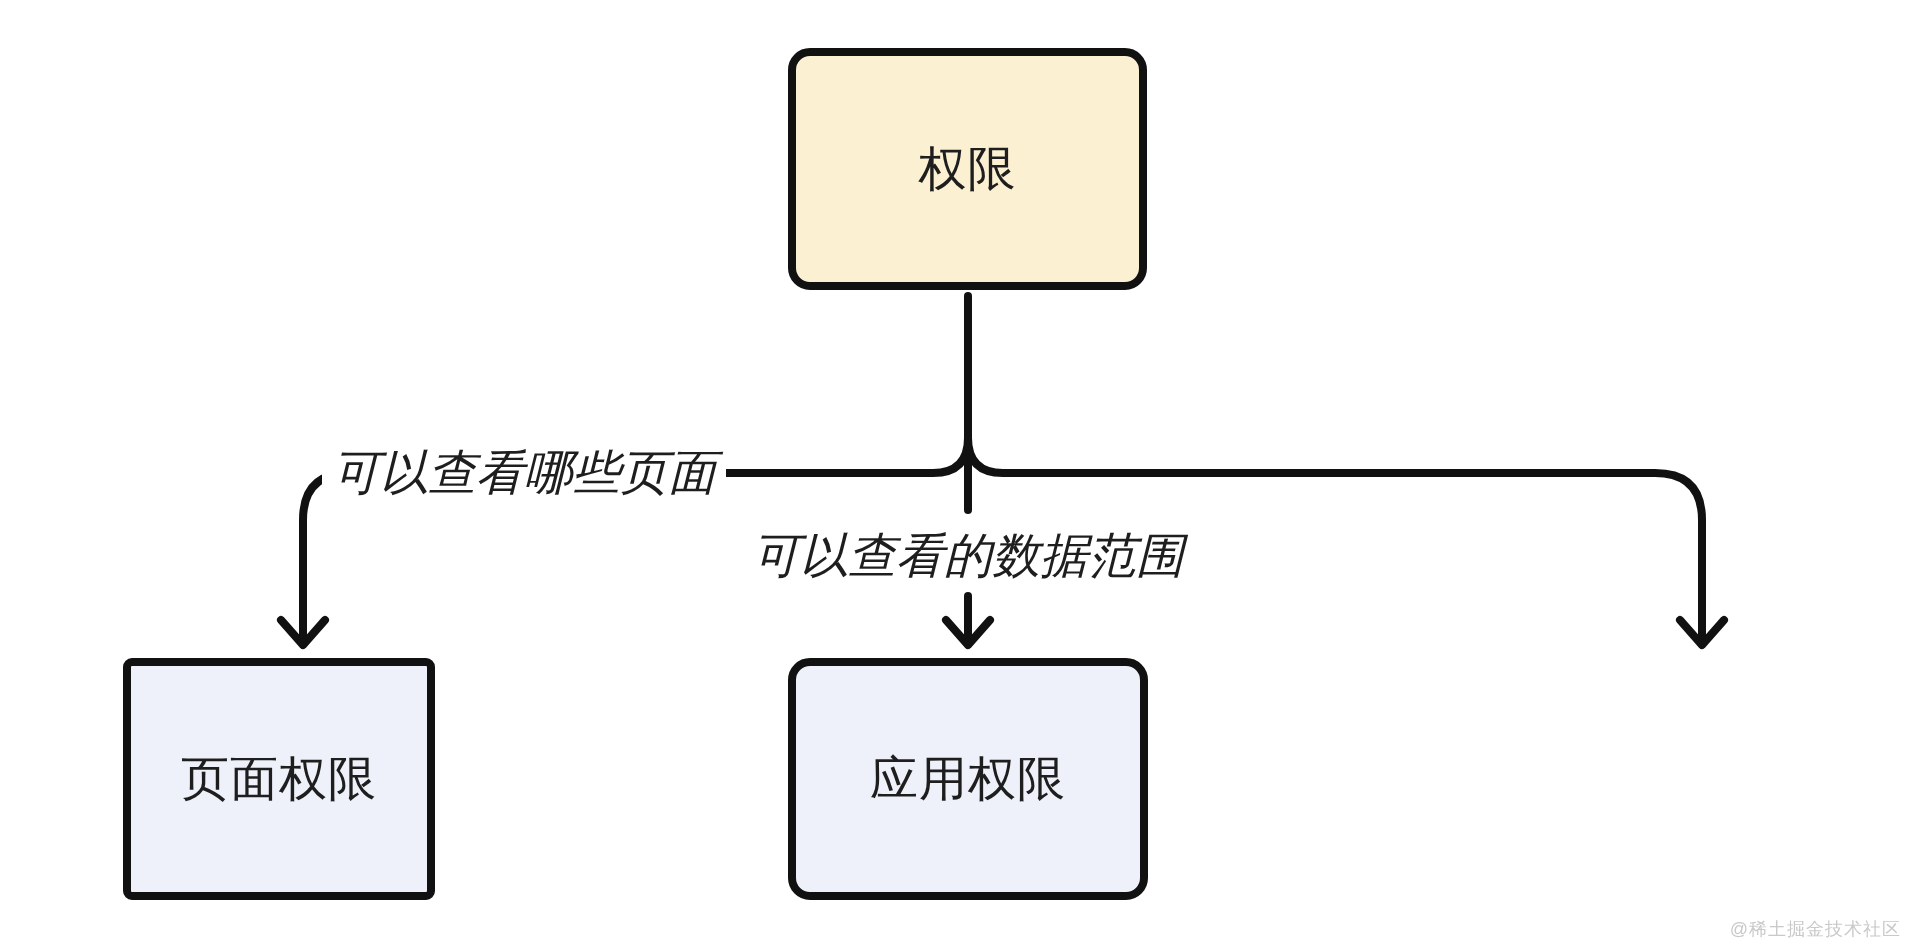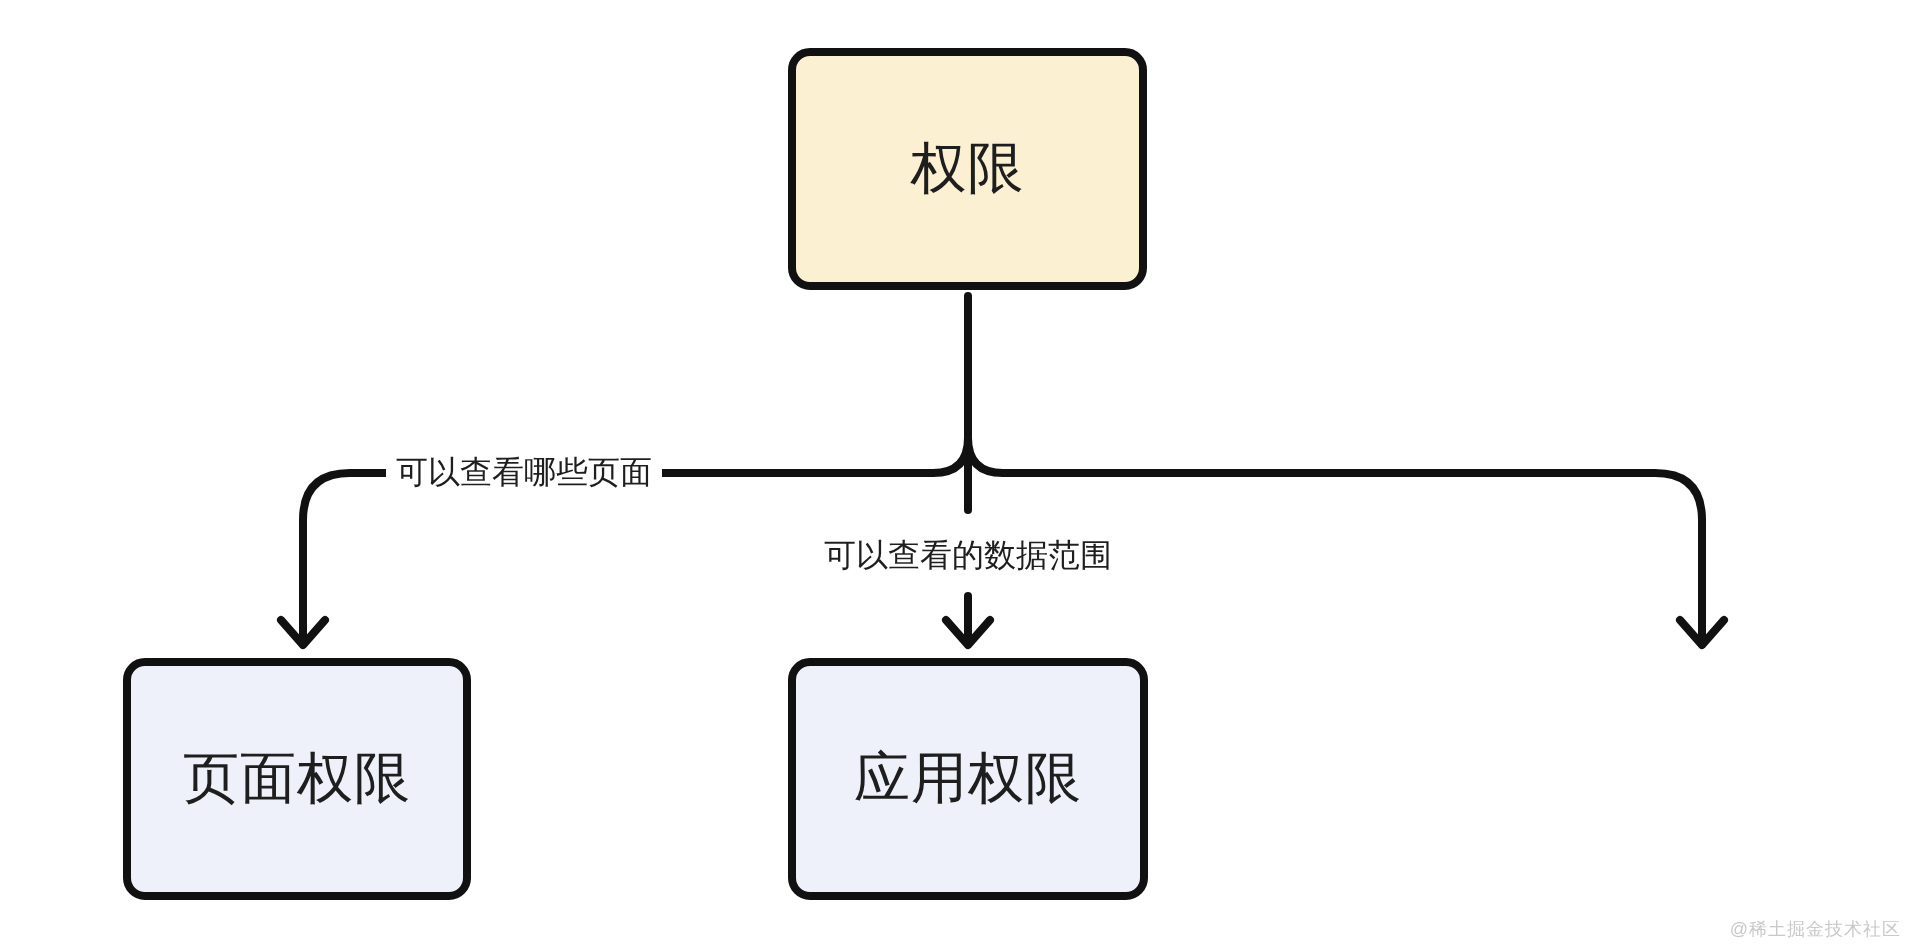--- a/index.html
+++ b/index.html
@@ -28,37 +28,38 @@
     stroke-linejoin: round;
   }
   .node {
     position: absolute;
     display: flex;
     align-items: center;
     justify-content: center;
     box-sizing: border-box;
     border: 8px solid var(--stroke, #111111);
     border-radius: 22px;
-    font-size: 56px;
+    font-size: 48px;
     color: var(--text, #1e1e1e);
     letter-spacing: 1px;
     white-space: nowrap;
   }
   .node-root { left: 788px;  top: 48px;  width: 359px; height: 242px; background: var(--rootFill, #fcf0d2); }
-  .node-page { left: 123px;  top: 658px; width: 348px; height: 242px; background: var(--childFill, #eef1fa); }
+  .node-page { left: 123px;  top: 658px; width: 312px; height: 242px; background: var(--childFill, #eef1fa); border-radius: 9px; }
   .node-app  { left: 788px;  top: 658px; width: 360px; height: 242px; background: var(--childFill, #eef1fa); align-items: center; }
   .node-data { left: 1520px; top: 658px; width: 362px; height: 242px; background: var(--childFill, #eef1fa); }
   .edge-label {
     position: absolute;
     transform: translate(-50%, -50%);
     background: var(--canvasBg, #ffffff);
     padding: 2px 10px;
-    font-size: 32px;
+    font-size: 48px;
     color: var(--text, #1e1e1e);
     white-space: nowrap;
+    font-style: italic;
   }
   .edge-label.pos-left   { left: 524px;  top: 473px; }
   .edge-label.pos-middle { left: 968px;  top: 556px; }
   .edge-label.pos-right  { left: 1312px; top: 473px; }
   .watermark {
     position: absolute;
     right: 6px;
     bottom: 8px;
     font-size: 18px;
     color: var(--watermark, #c9c9c9);

